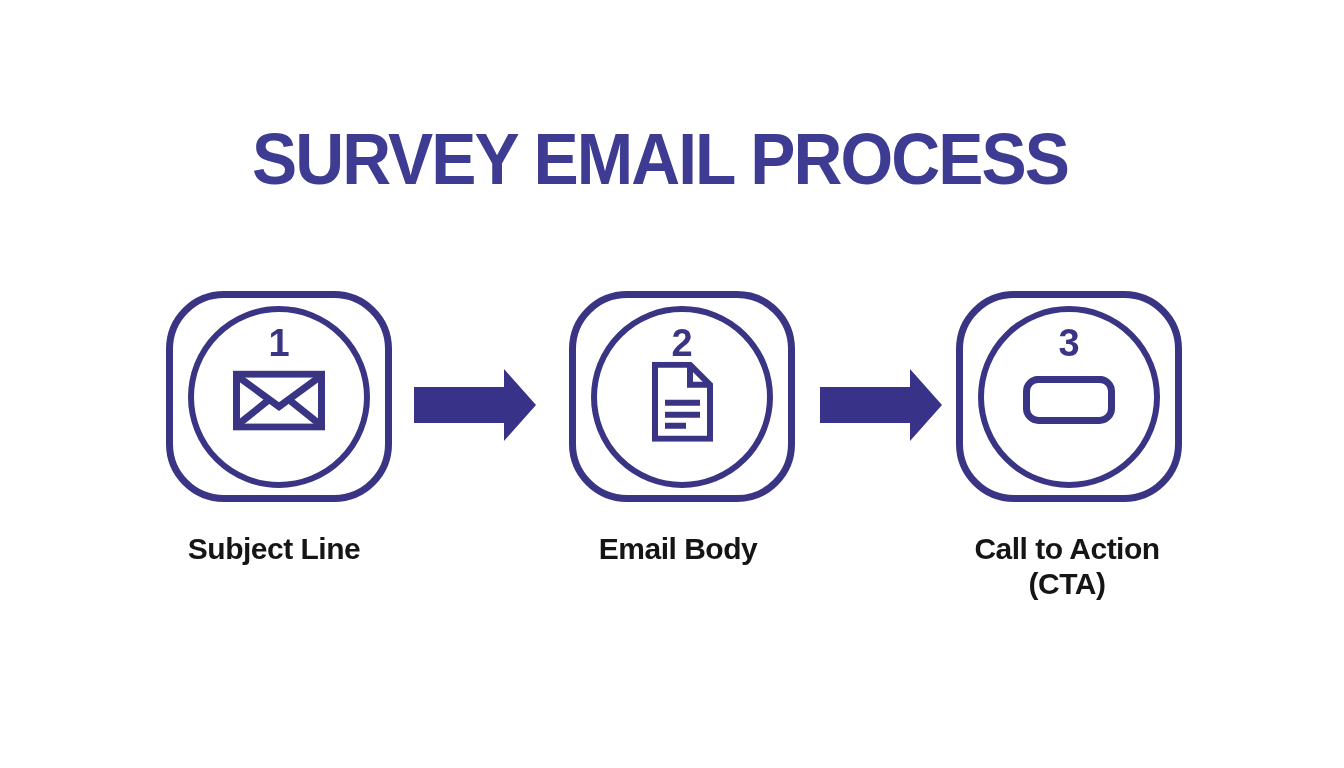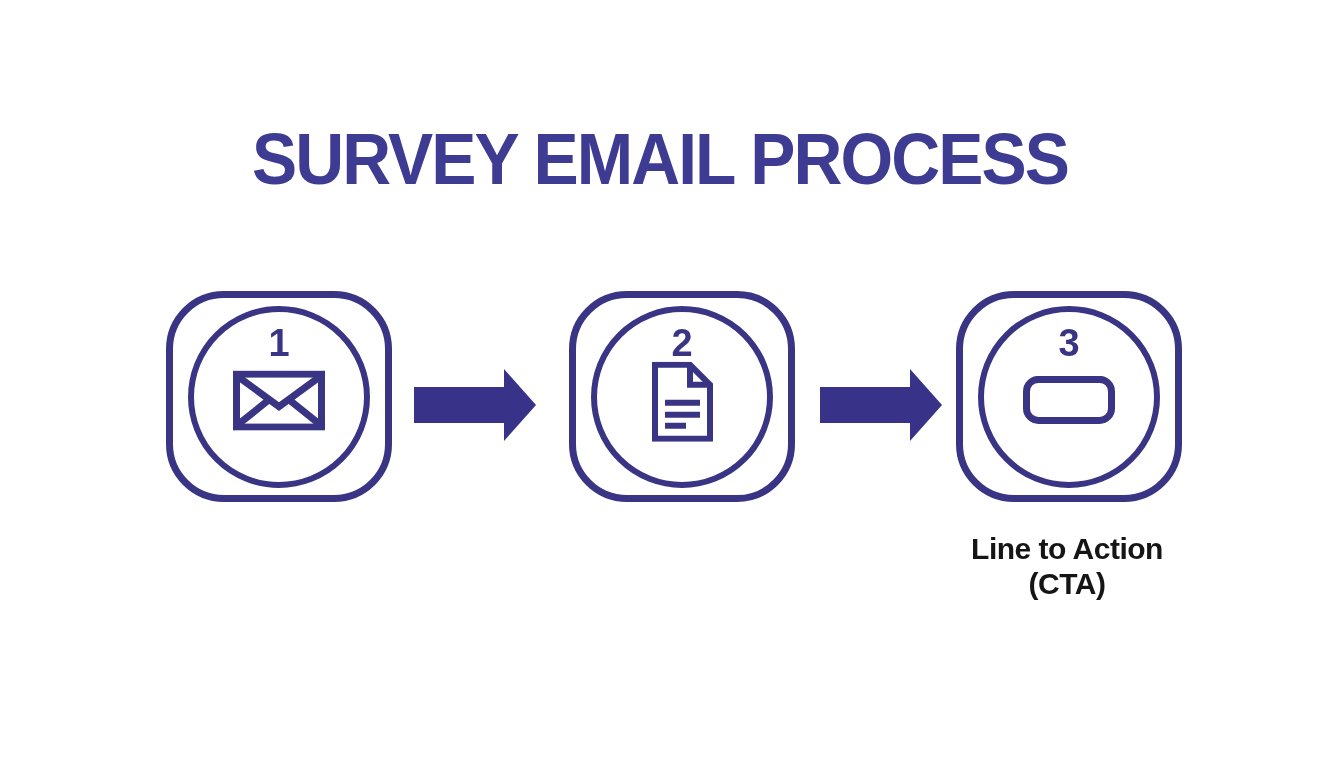--- a/index.html
+++ b/index.html
@@ -156,15 +156,17 @@
     <div class="circle">
       <div class="step-number">3</div>
       <div class="icon-wrap">
         <svg width="92" height="48" viewBox="0 0 92 48">
           <rect class="icon-stroke" x="3.5" y="3.5" width="85" height="41" rx="12" ry="12" stroke-width="7"></rect>
         </svg>
       </div>
     </div>
   </div>
 
-  <div class="step-label label3">Line to Action (CTA)</div>
+  <div class="step-label label1">Subject Line</div>
+  <div class="step-label label2">Email Body</div>
+  <div class="step-label label3">Call to Action (CTA)</div>
 
 </div>
 
 </body></html>

